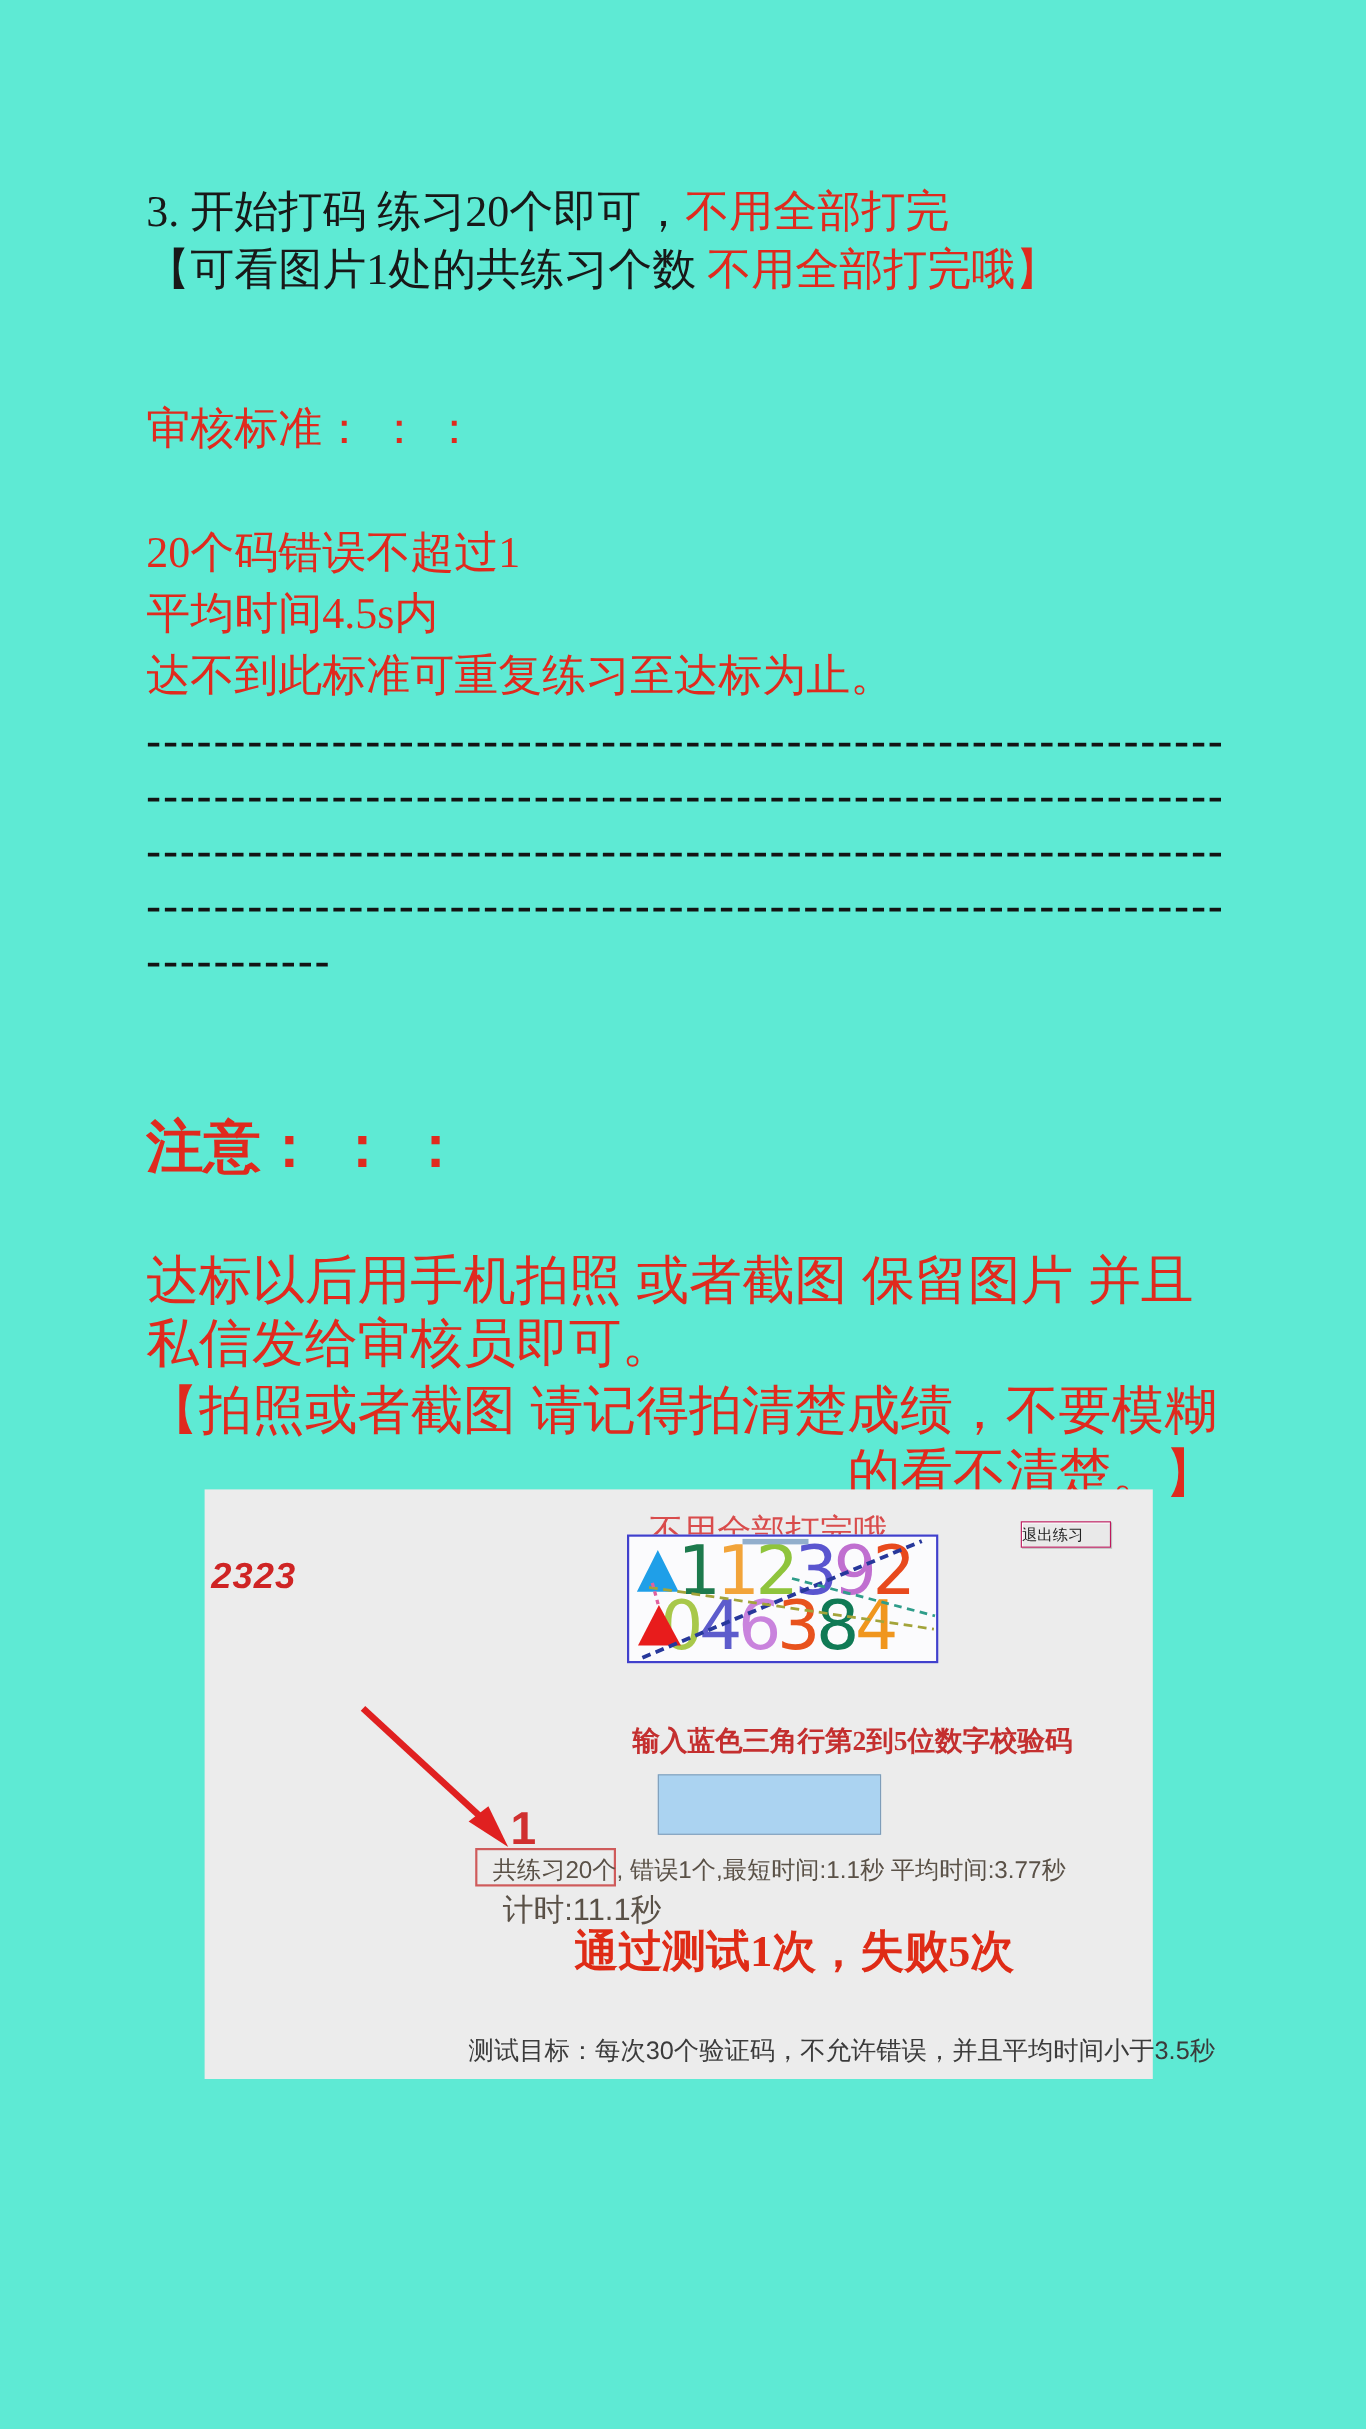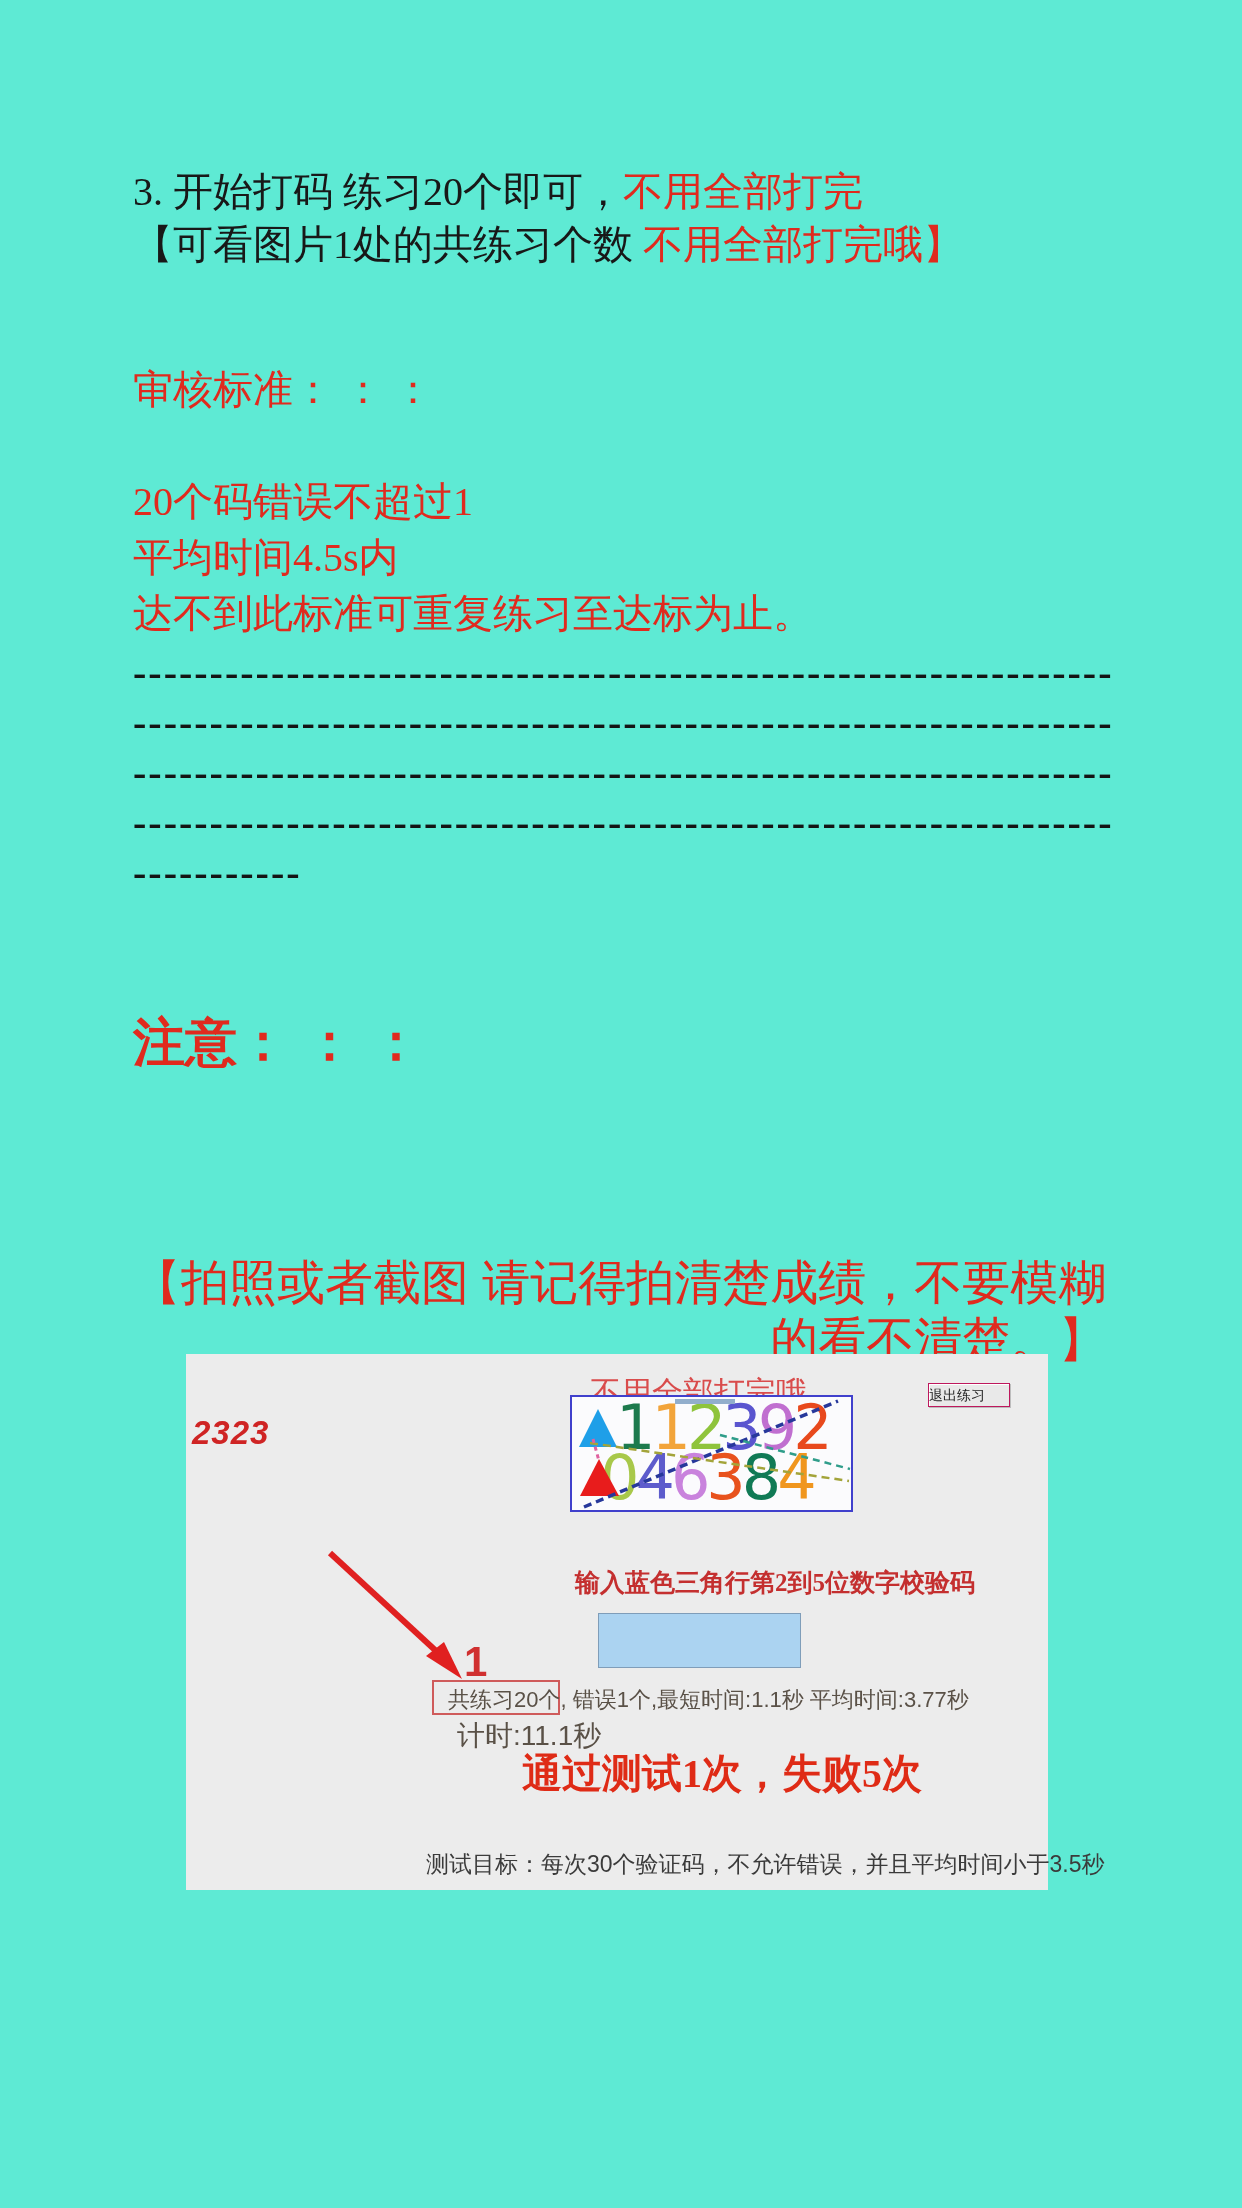--- a/index.html
+++ b/index.html
@@ -73,20 +73,24 @@
   <div class="abs serif dashes" style="left:133px; top:648px;">
     <div>----------------------------------------------------------------</div>
     <div>----------------------------------------------------------------</div>
     <div>----------------------------------------------------------------</div>
     <div>----------------------------------------------------------------</div>
     <div>-----------</div>
   </div>
 
   <div class="abs sans notice-head" style="left:133px; top:1008px;">注意： ： ：</div>
 
+  <div class="abs sans notice-para" style="left:133px; top:1136px;">
+    <div>达标以后用手机拍照 或者截图  保留图片 并且</div>
+    <div>私信发给审核员即可。</div>
+  </div>
 
   <div class="abs sans notice-para" style="left:133px; top:1254px;text-align:right;">
     <div>【拍照或者截图  请记得拍清楚成绩，不要模糊</div>
     <div>的看不清楚。】</div>
   </div>
 
   <div class="abs trainer">
 
     <div class="abs trainer-title">不用全部打完哦</div>
 

